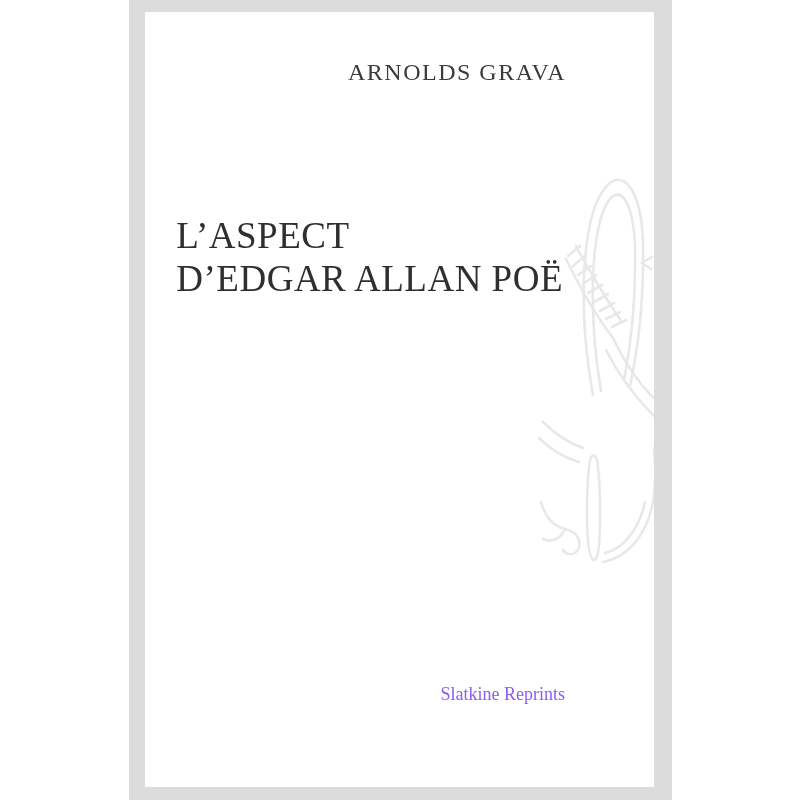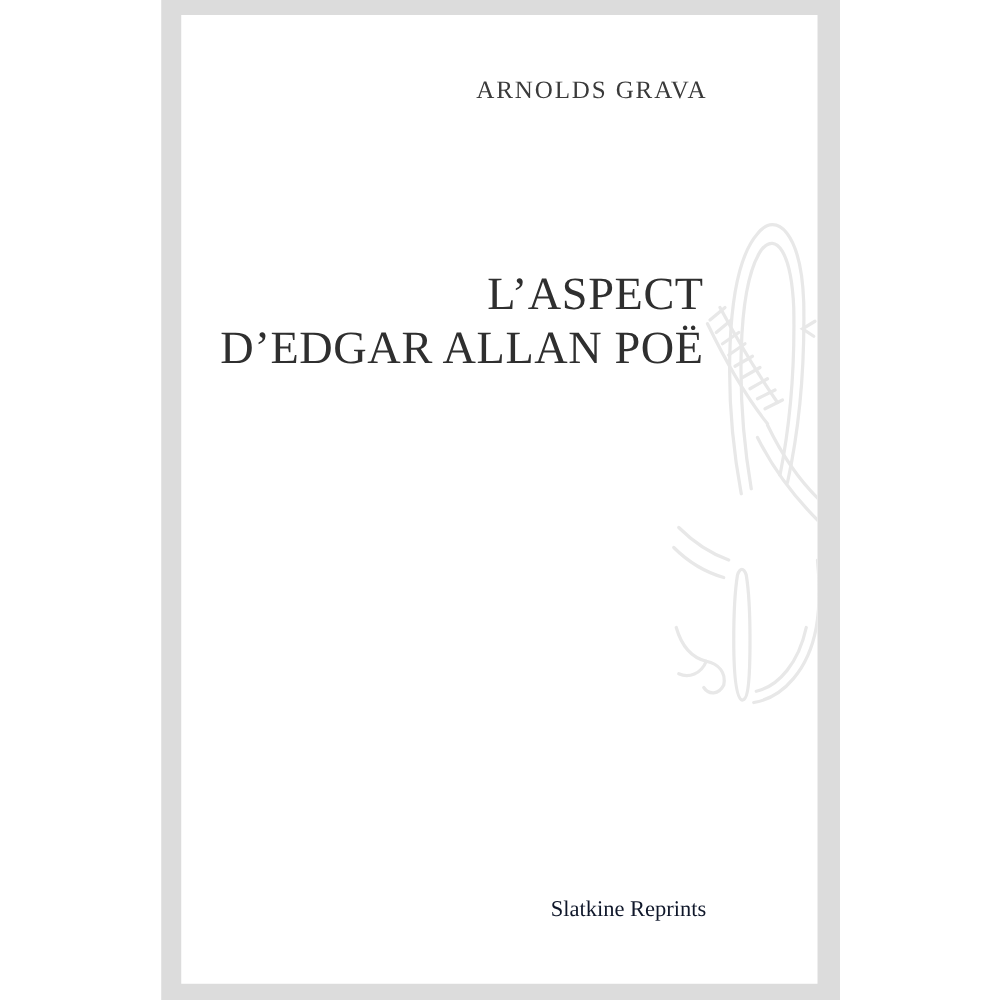--- a/index.html
+++ b/index.html
@@ -36,44 +36,44 @@
     position: absolute;
     left: 385px;
     top: 148px;
     width: 130px;
     height: 420px;
   }
   .author {
     position: absolute;
     top: 47px;
     right: 88px;
-    font-size: 20px;
+    font-size: 24px;
     line-height: 26px;
     letter-spacing: 1.5px;
     color: #3a3a3a;
     white-space: nowrap;
   }
   .title {
     position: absolute;
     top: 202px;
     right: 91px;
-    text-align: right;
+    text-align: left;
     font-size: 37px;
     line-height: 43px;
     letter-spacing: 0.5px;
     color: #2f2f2f;
     white-space: nowrap;
   }
   .publisher {
     position: absolute;
-    top: 704px;
+    top: 671px;
     right: 89px;
     font-size: 18px;
     line-height: 22px;
-    color: #0f172a;
+    color: #8b5cf6;
     white-space: nowrap;
   }
 </style>
 </head>
 <body>
 
 <div class="stage">
   <div class="cover">
     <div class="page">
 

